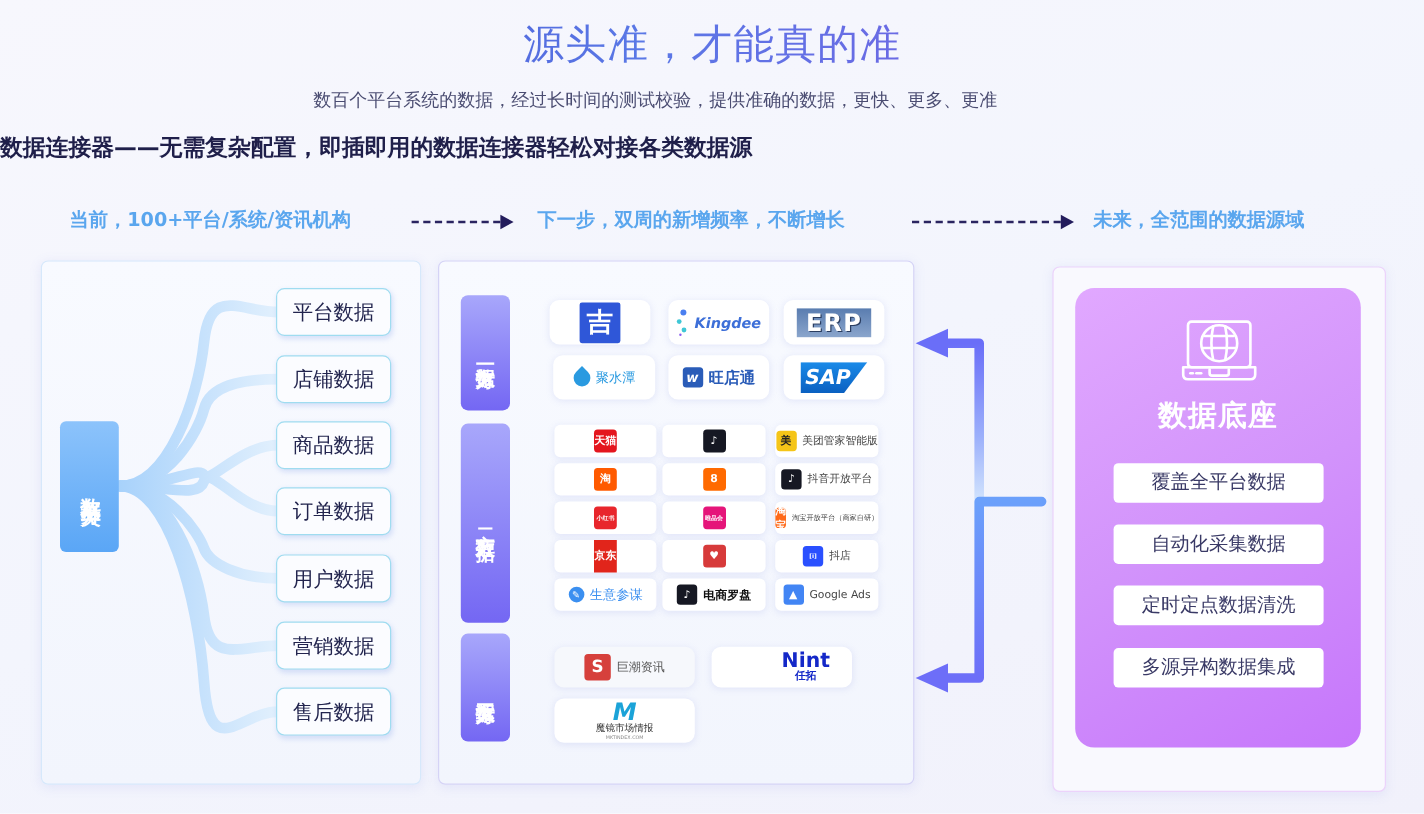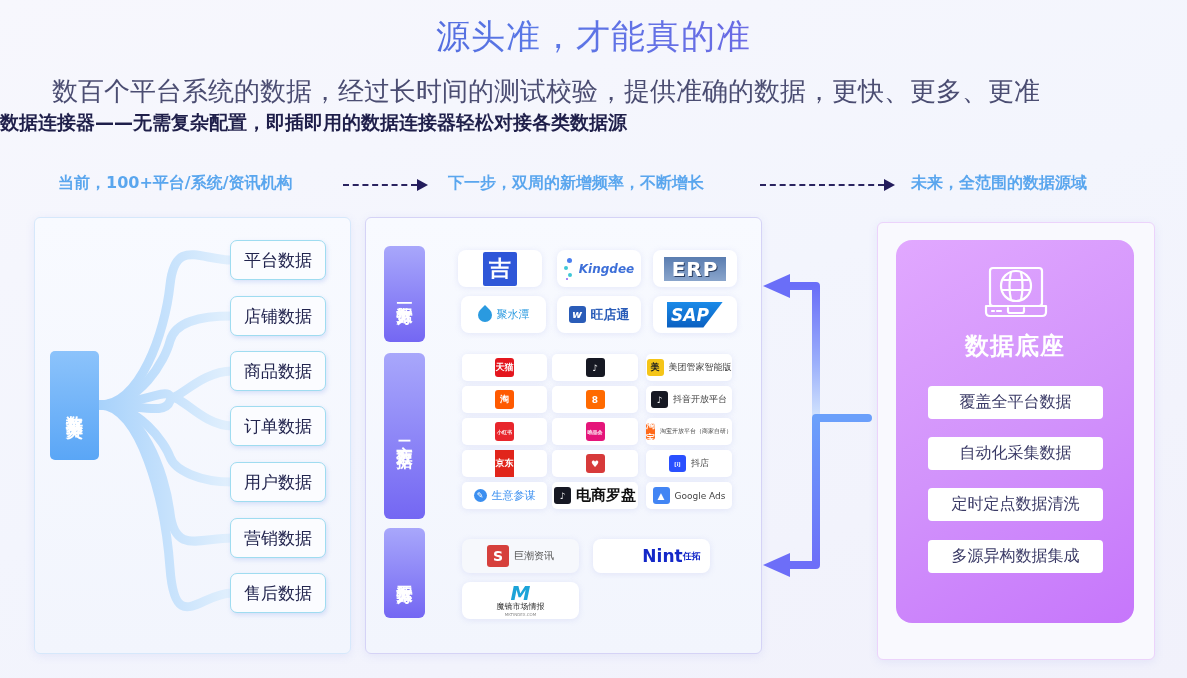--- a/index.html
+++ b/index.html
@@ -11,21 +11,21 @@
     color: #2a2c5a;
   }
   .title {
     position: absolute; left: 0; width: 1187px; top: 14px;
     text-align: center; font-size: 34px; font-weight: 400; letter-spacing: 1px;
     background: linear-gradient(90deg, #3b3fc4 0%, #5a78e6 45%, #8a4fe0 100%);
     -webkit-background-clip: text; background-clip: text; color: transparent;
   }
   .subtitle {
     position: absolute; left: 0; width: 1092px; top: 74px;
-    text-align: center; font-size: 26px; color: #4b4d72;
+    text-align: center; font-size: 15px; color: #4b4d72;
   }
   .subtitle2 {
     position: absolute; left: 0; width: 966px; top: 110px;
     text-align: left; font-size: 19px; font-weight: 700; color: #1f1f4a;
   }
   .timeline { position: absolute; top: 173px; height: 24px; font-size: 16px; font-weight: 700; color: #5aa6ee; white-space: nowrap; }
   .tl-arrow { position: absolute; top: 176px; height: 18px; display: flex; align-items: center; }
   .tl-arrow .dash { border-top: 2px dashed #2a2460; height: 0; }
   .tl-arrow .head { width: 0; height: 0; border-top: 6px solid transparent; border-bottom: 6px solid transparent; border-left: 11px solid #231c5c; }
 
@@ -212,33 +212,33 @@
     <div class="logo-card" style="left: 646px; top: 450px; width: 86px; height: 27px;">
       <span class="sq" style="width: 17px; height: 17px; font-size: 5px; background: rgb(42, 80, 255); color: rgb(255, 255, 255);">[i]</span>
       <span class="logo-txt">抖店</span>
     </div>
     <div class="logo-card" style="left: 462px; top: 482px; width: 85px; height: 27px;">
       <span class="sq" style="width: 13px; height: 13px; border-radius: 50%; font-size: 8px; background: rgb(59, 143, 240);">✎</span>
       <span class="logo-txt" style="font-size: 11px; color: rgb(59, 143, 240);">生意参谋</span>
     </div>
     <div class="logo-card" style="left: 552px; top: 482px; width: 86px; height: 27px;">
       <span class="sq" style="width: 17px; height: 17px; font-size: 9px; background: rgb(22, 24, 35); color: rgb(255, 255, 255);">♪</span>
-      <span class="logo-txt" style="font-size: 15px; font-weight: 700; color: rgb(17, 17, 17);">电商罗盘</span>
+      <span class="logo-txt" style="font-size: 10px; font-weight: 700; color: rgb(17, 17, 17);">电商罗盘</span>
     </div>
     <div class="logo-card" style="left: 646px; top: 482px; width: 86px; height: 27px;">
       <span class="sq" style="width: 17px; height: 17px; font-size: 9px; background: rgb(66, 133, 244); color: rgb(255, 255, 255);">▲</span>
       <span class="logo-txt">Google Ads</span>
     </div>
   </div>
 
 <div class="logo-card big" style="left:462px;top:539px;width:117px;height:34px;background:#f6f8fc;">
   <span class="sq" style="width:22px;height:22px;font-size:14px;background:#d6403c;">S</span>
   <span style="font-size:10px;color:#555;">巨潮资讯</span>
 </div>
-<div class="logo-card big" style="left:593px;top:539px;width:117px;height:34px;flex-direction:row;gap:0;padding-left:40px;">
+<div class="logo-card big" style="left:593px;top:539px;width:117px;height:34px;flex-direction:column;gap:0;padding-left:40px;">
   <span style="font-size:17px;font-weight:900;color:#1428c8;line-height:15px;">Nint</span>
   <span style="font-size:9px;font-weight:700;color:#1428c8;line-height:10px;">任拓</span>
 </div>
 <div class="logo-card big" style="left:462px;top:582px;width:117px;height:37px;flex-direction:column;gap:0;">
   <span style="font-size:20px;font-weight:900;font-style:italic;color:#1ba3d8;line-height:18px;">M</span>
   <span style="font-size:8px;color:#333;line-height:10px;">魔镜市场情报</span>
   <span style="font-size:4px;color:#888;line-height:5px;">MKTINDEX.COM</span>
 </div>
 
 <svg class="flow-svg" width="1187" height="678">

